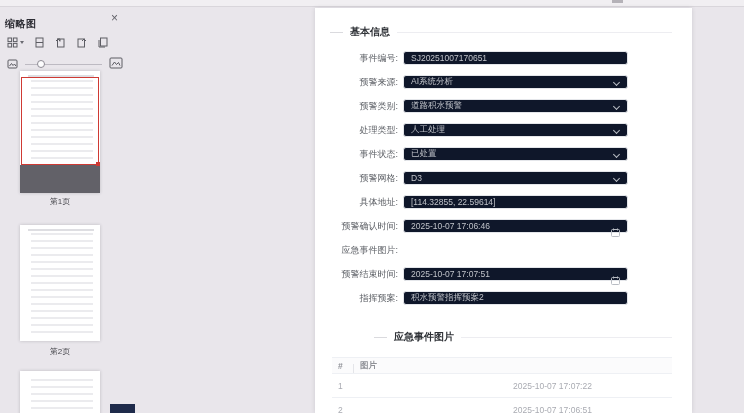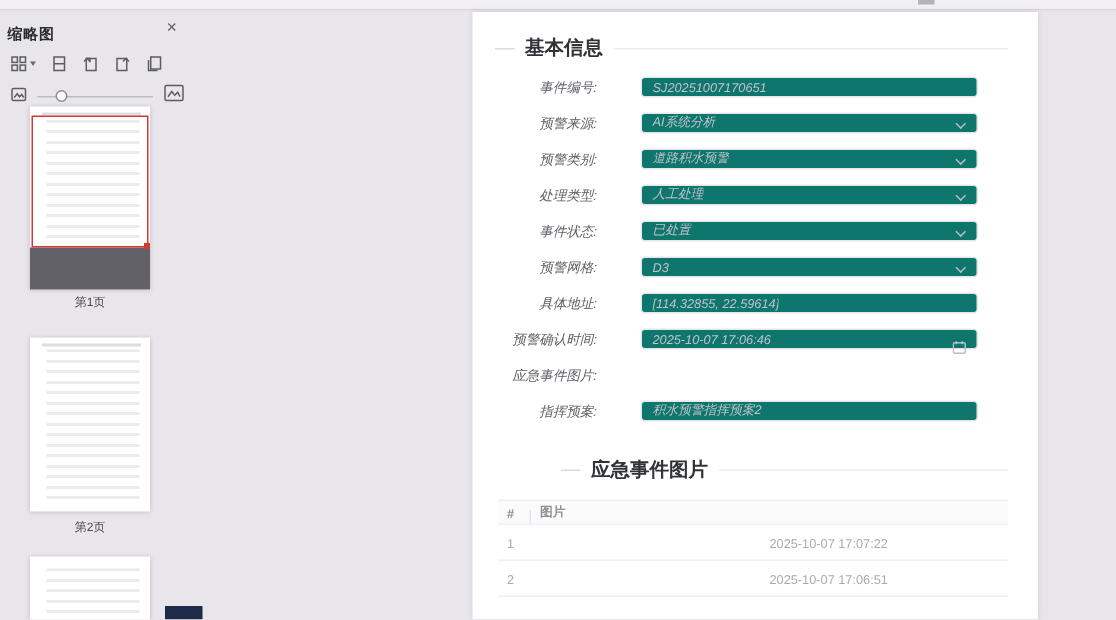--- a/index.html
+++ b/index.html
@@ -46,29 +46,29 @@
   .thumb-label { position:absolute; left:20px; width:80px; text-align:center;
     font-size:8px; color:#48484e; }
   .tl1 { top:189px; } .tl2 { top:339px; }
 
   
   .page { position:absolute; left:315px; top:8px; width:377px; height:405px;
     background:#ffffff; box-shadow:0 0 4px rgba(80,80,90,.18); overflow:hidden; }
   .sec { display:flex; align-items:center; height:20px; }
   .sec-1 { margin-top:14px; } .sec-2 { margin-top:17px;padding-left:44px; }
   .sec .dash { width:13px; height:1px; background:#dadade; margin-left:15px; }
-  .sec .t { font-size:13px; font-weight:700; color:#2f3237; margin:0 7px; white-space:nowrap; }
+  .sec .t { font-size:10px; font-weight:700; color:#2f3237; margin:0 7px; white-space:nowrap; }
   .sec .line { flex:1; height:1px; background:#ededf1; margin-right:20px; }
 
-  .frows { margin-top:4px;font-style:italic; }
+  .frows { margin-top:4px; }
   .frow { display:flex; align-items:center; height:24px; }
   .flabel { width:88px; text-align:right; font-size:9px; color:#5d6066; padding-right:5px; white-space:nowrap; }
-  .finput { position:relative; width:225px; height:14px; background:#0f766e;
+  .finput { position:relative; width:225px; height:14px; background:#0f172a;
     border:1px solid #e4e6ea; border-radius:3px; display:flex; align-items:center;
-    padding:0 16px 0 7px; cursor:pointer;margin-left:24px; }
+    padding:0 16px 0 7px; cursor:pointer; }
   .fval { font-size:8.5px; color:#c0c3c9; white-space:nowrap; overflow:hidden; }
   .chev { position:absolute; right:8px; top:4px; width:5px; height:5px;
     border-right:1px solid #b9bdc4; border-bottom:1px solid #b9bdc4; transform:rotate(45deg); }
   .cal { position:absolute; right:7px; top:3px; }
 
   .etable { margin:10px 20px 0 17px; border-top:1px solid #eef0f4; font-size:8.5px; }
   .trow { display:flex; align-items:center; border-bottom:1px solid #eef0f4; }
   .thead { height:16px; background:#fbfbfc; color:#8f9197; font-weight:700; }
   .tbody { height:24px; color:#a9abb2; }
   .c1 { width:22px; padding-left:6px; position:relative; }
@@ -234,20 +234,33 @@
                 <line x1="2.5" y1="0.5" x2="2.5" y2="2.5"></line>
                 <line x1="6.5" y1="0.5" x2="6.5" y2="2.5"></line>
             </svg>
           </span>
         </div>
       </div>
       <div class="frow">
         <label class="flabel">应急事件图片:</label>
       </div>
       <div class="frow">
+        <label class="flabel">预警结束时间:</label>
+        <div class="finput">
+          <span class="fval">2025-10-07 17:07:51</span>
+          <span class="cal">
+            <svg width="9" height="9" viewBox="0 0 9 9" fill="none" stroke="#b9bdc4" stroke-width="1">
+              <rect x="0.5" y="1.5" width="8" height="7" rx="1"></rect>
+                <line x1="2.5" y1="0.5" x2="2.5" y2="2.5"></line>
+                <line x1="6.5" y1="0.5" x2="6.5" y2="2.5"></line>
+            </svg>
+          </span>
+        </div>
+      </div>
+      <div class="frow">
         <label class="flabel">指挥预案:</label>
         <div class="finput">
           <span class="fval">积水预警指挥预案2</span>
         </div>
       </div>
     </div>
 
     <div class="sec sec-2">
       <span class="dash"></span>
       <span class="t">应急事件图片</span>

